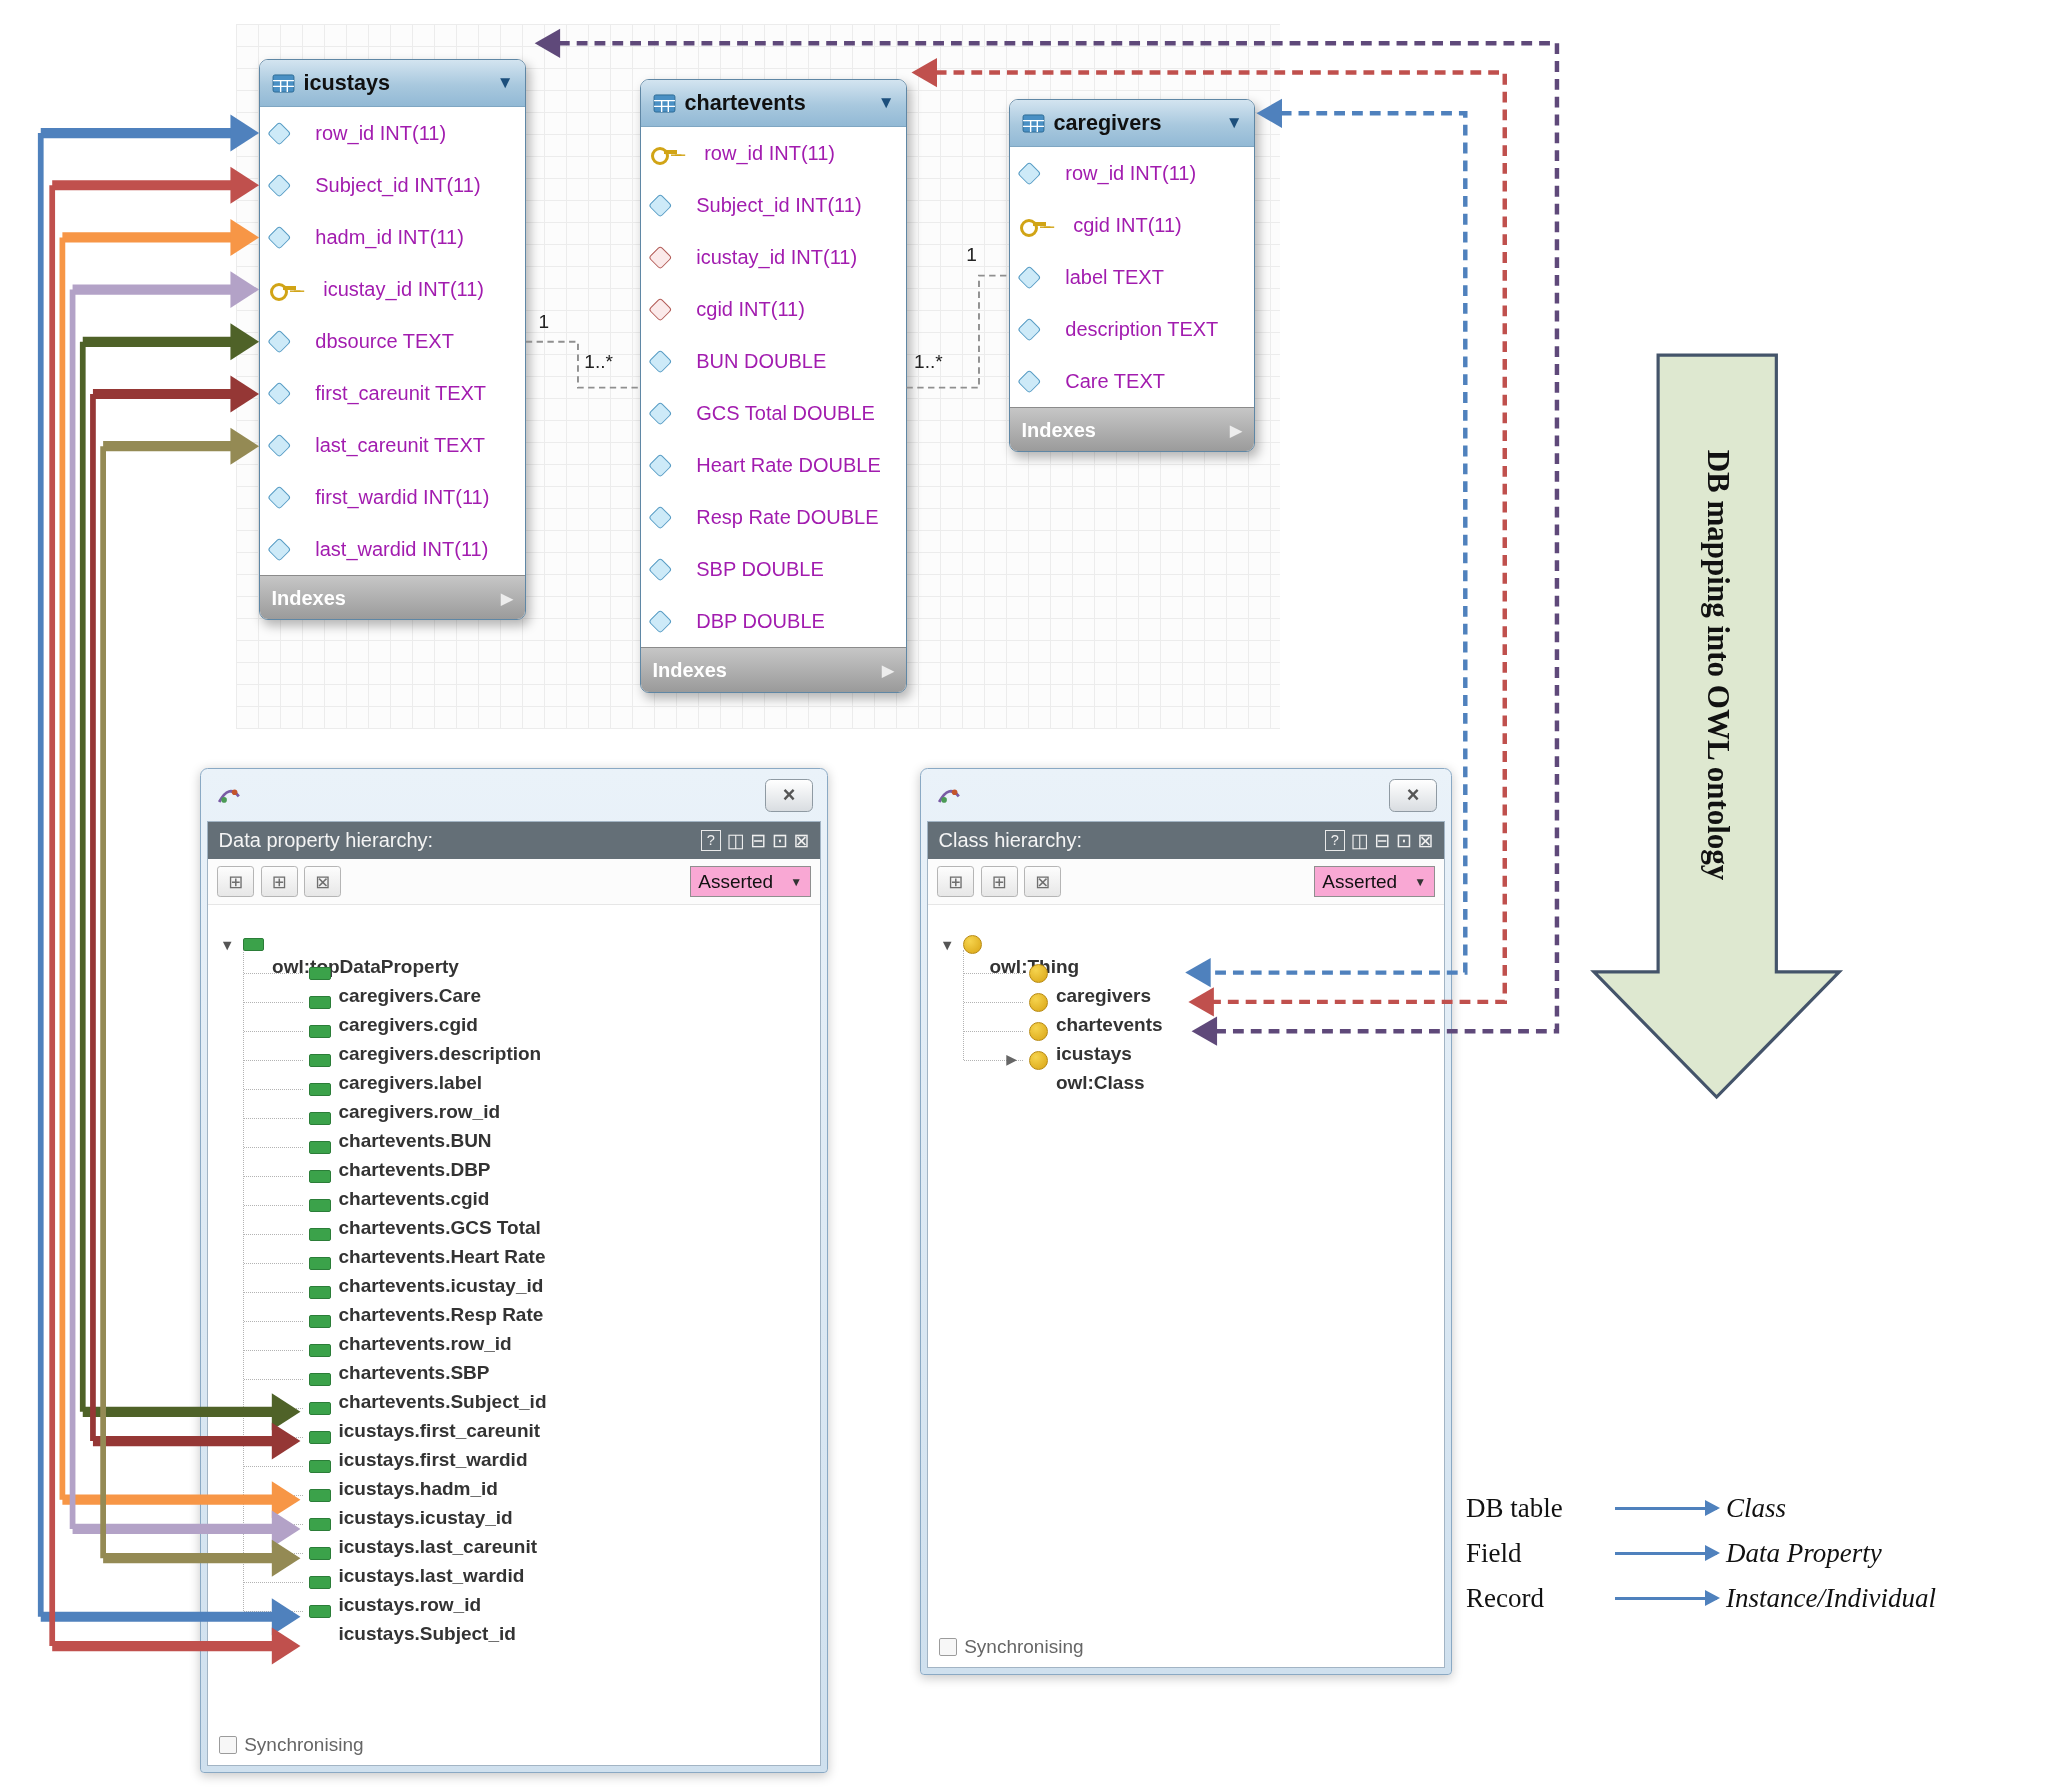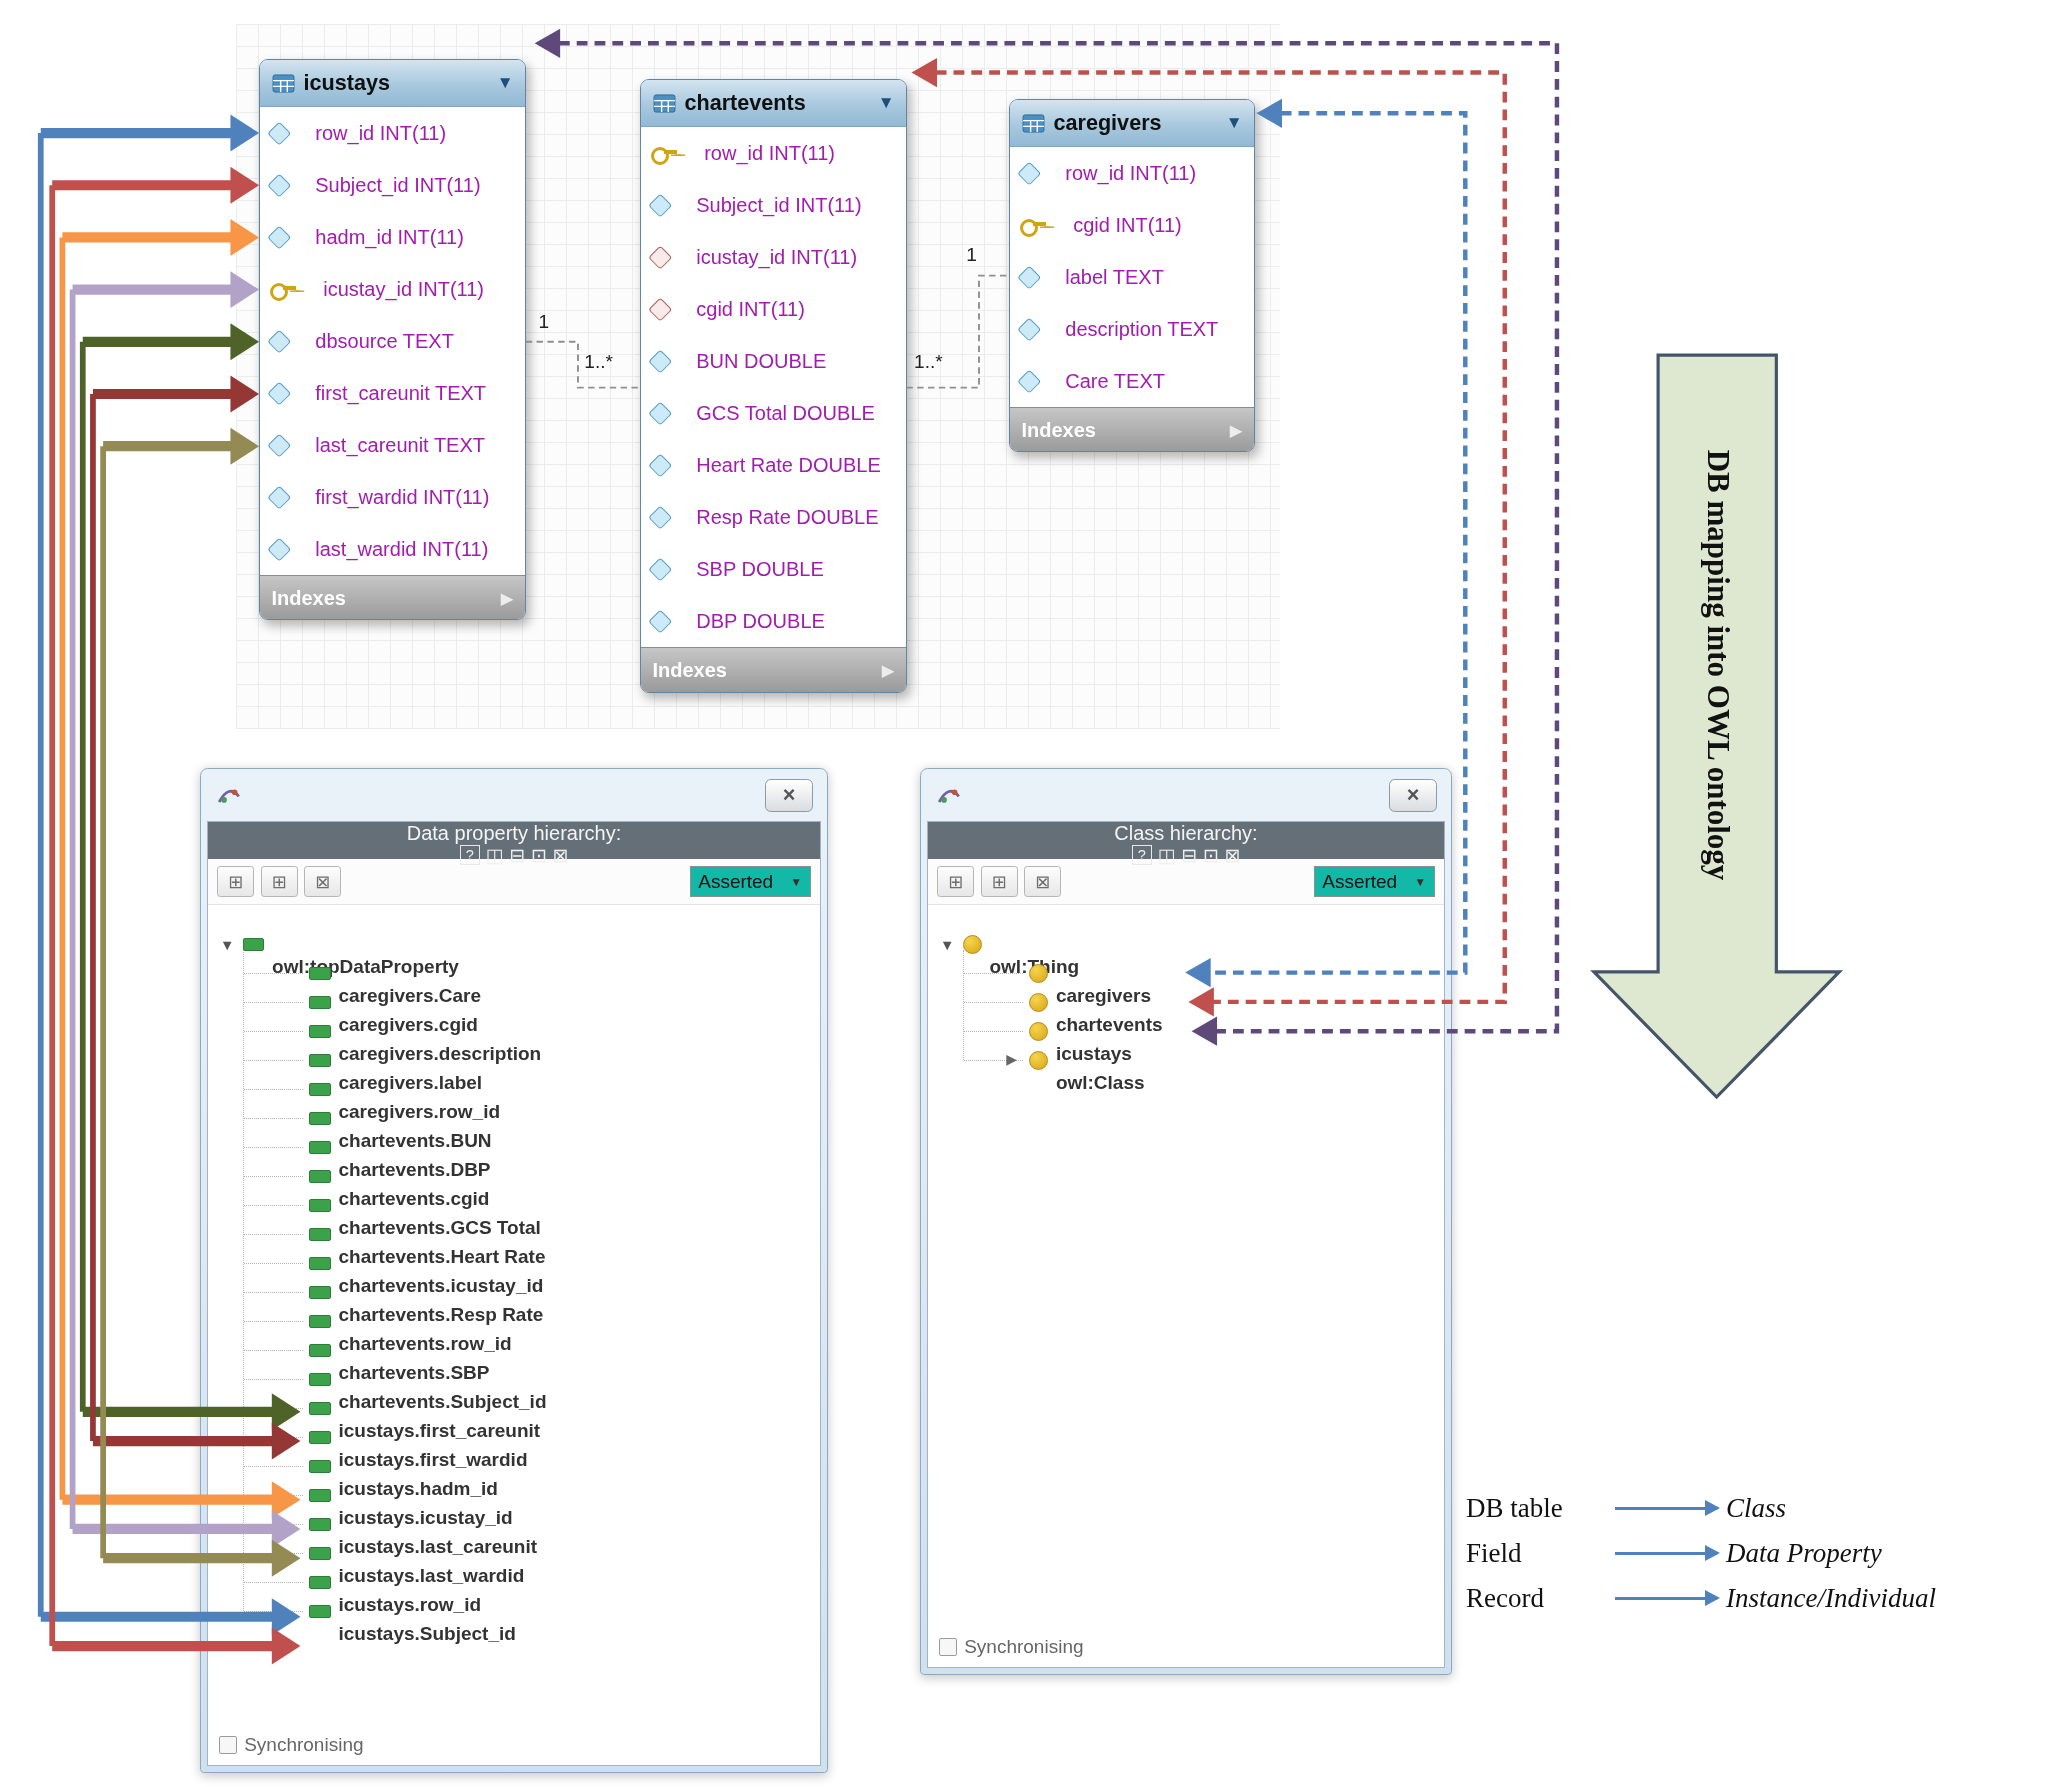--- a/index.html
+++ b/index.html
@@ -40,32 +40,32 @@
 
   
   .pwindow { position:absolute; z-index:2; background:linear-gradient(#eaf2f9,#cfe0ee);
     border:0.6px solid #8aa9c4; border-radius:7.6px 7.6px 3.8px 3.8px; box-shadow:0 2.5px 10.2px rgba(0,0,0,.22); }
   .titlebar { height:52px; display:flex; align-items:center; justify-content:space-between; padding:0 14px; }
   .app-icon { width:28px; height:28px; display:inline-flex; }
   .close-btn { width:48px; height:33px; border:0.6px solid #8f9aa3; border-radius:5.7px;
     background:linear-gradient(#ffffff,#d9dde1); display:flex; align-items:center; justify-content:center; }
   .close-x { font-size:21.6px; font-weight:bold; color:#555; line-height:1; }
   .wcontent { position:absolute; left:6.4px; right:6.4px; top:52px; bottom:6.4px; background:#fff; border:0.6px solid #a2b4c4; }
-  .phead { height:37px; background:#646f77; display:flex; align-items:center; justify-content:space-between; padding:0 10.2px;flex-direction:column; }
+  .phead { height:37px; background:#646f77; display:flex; align-items:center; justify-content:space-between; padding:0 10.2px; }
   .ptitle { color:#f4f4f4; font-size:20px; }
   .phead-icons { display:flex; align-items:center; gap:5.7px; }
   .ph-ic { color:#efefef; font-size:19px; line-height:1; }
   .ph-ic.boxed { border:1.3px solid #e9e9e9; width:20.4px; height:20.4px; display:inline-flex;
     align-items:center; justify-content:center; font-size:14.6px; }
   .ptoolbar { height:46px; display:flex; align-items:center; gap:6.4px; padding:0 9px;
     background:#fcfcfc; border-bottom:0.6px solid #e6e6e6; }
   .tbtn { width:37px; height:31px; border:0.6px solid #b5b5b5; border-radius:3.2px;
     background:linear-gradient(#fdfdfd,#e7e7e7); color:#6f6f6f; font-size:18px;
     display:flex; align-items:center; justify-content:center; }
-  .dropdown { margin-left:auto; min-width:121px; height:31px; border:0.6px solid #8f8f8f; background:#14b8a6;
+  .dropdown { margin-left:auto; min-width:121px; height:31px; border:0.6px solid #8f8f8f; background:#f9a8d4;
     display:flex; align-items:center; justify-content:space-between; padding:0 7.6px; font-size:19px; color:#111; }
   .dd-caret { font-size:12px; color:#333; margin-left:6.4px; }
   .tree { padding:25px 0 0 11.5px; font-size:19px; font-weight:bold; color:#333; }
   .tree-row { height:29px; display:flex; align-items:center; white-space:nowrap; }
   .expander { width:23px; flex:0 0 auto; font-size:14.6px; color:#555; font-weight:normal; }
   .pi-rect { width:21.6px; height:12.7px; flex:0 0 auto; background:#3ba24a; border:0.6px solid #2b7d38; border-radius:1.9px; }
   .pi-circle { width:19px; height:19px; flex:0 0 auto; border-radius:50%;
     background:radial-gradient(circle at 35% 30%, #f6d44e, #d9a414); border:0.6px solid #b88a10; }
   .tree-label { margin-left:7.6px;margin-top:44px; }
   .tree-children { position:relative; }

